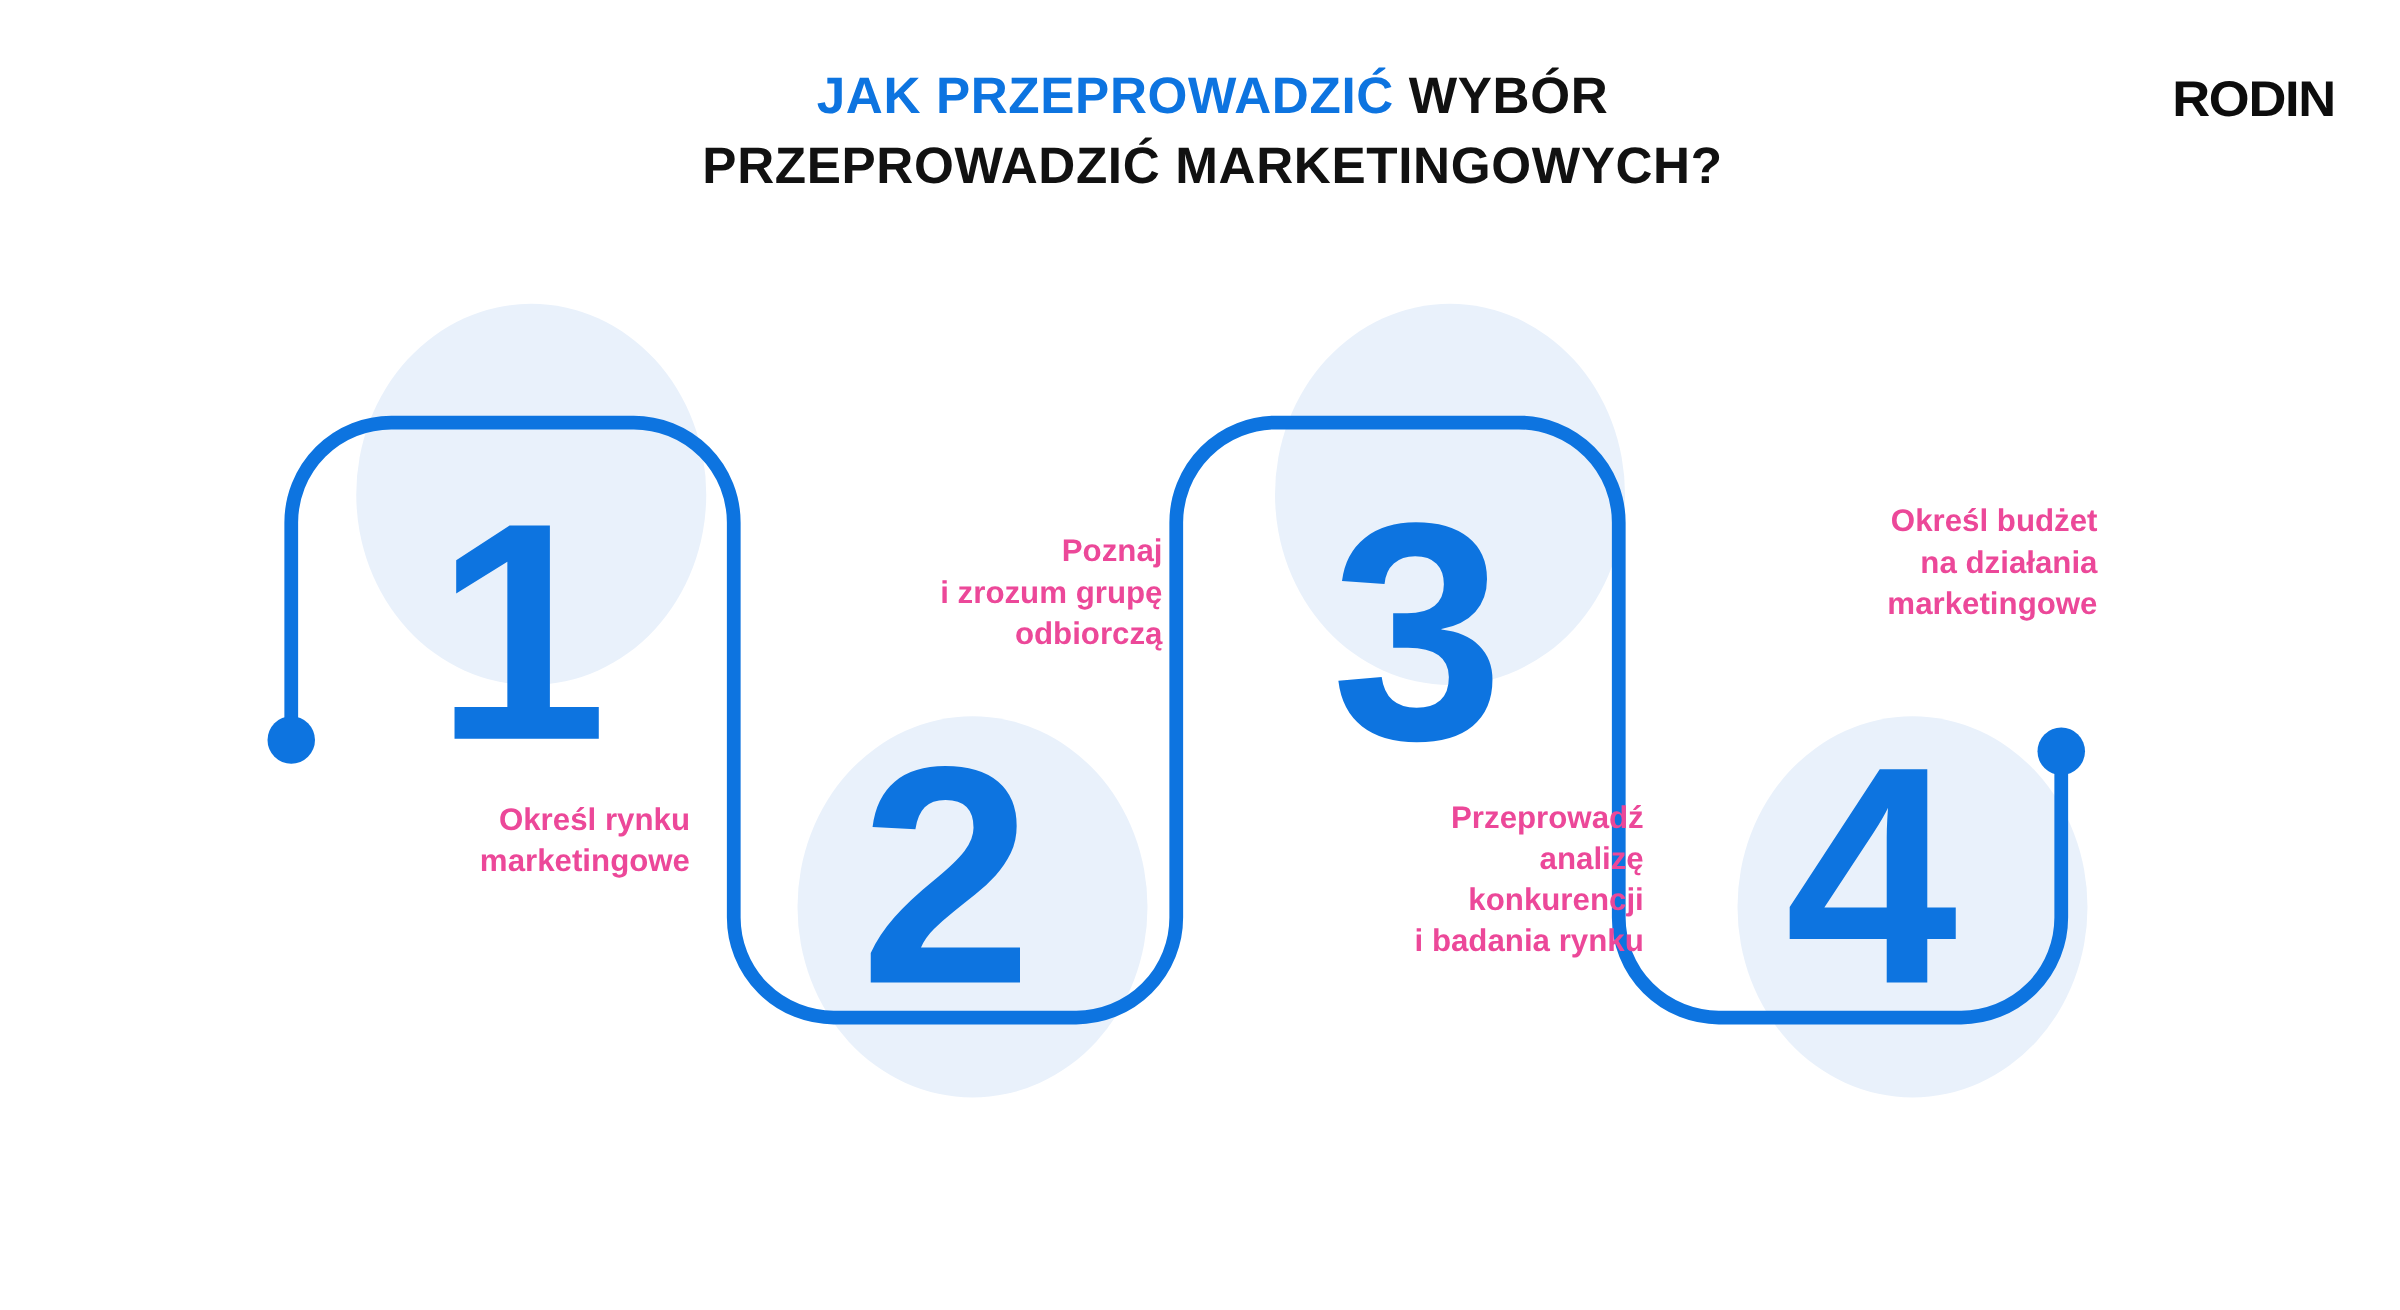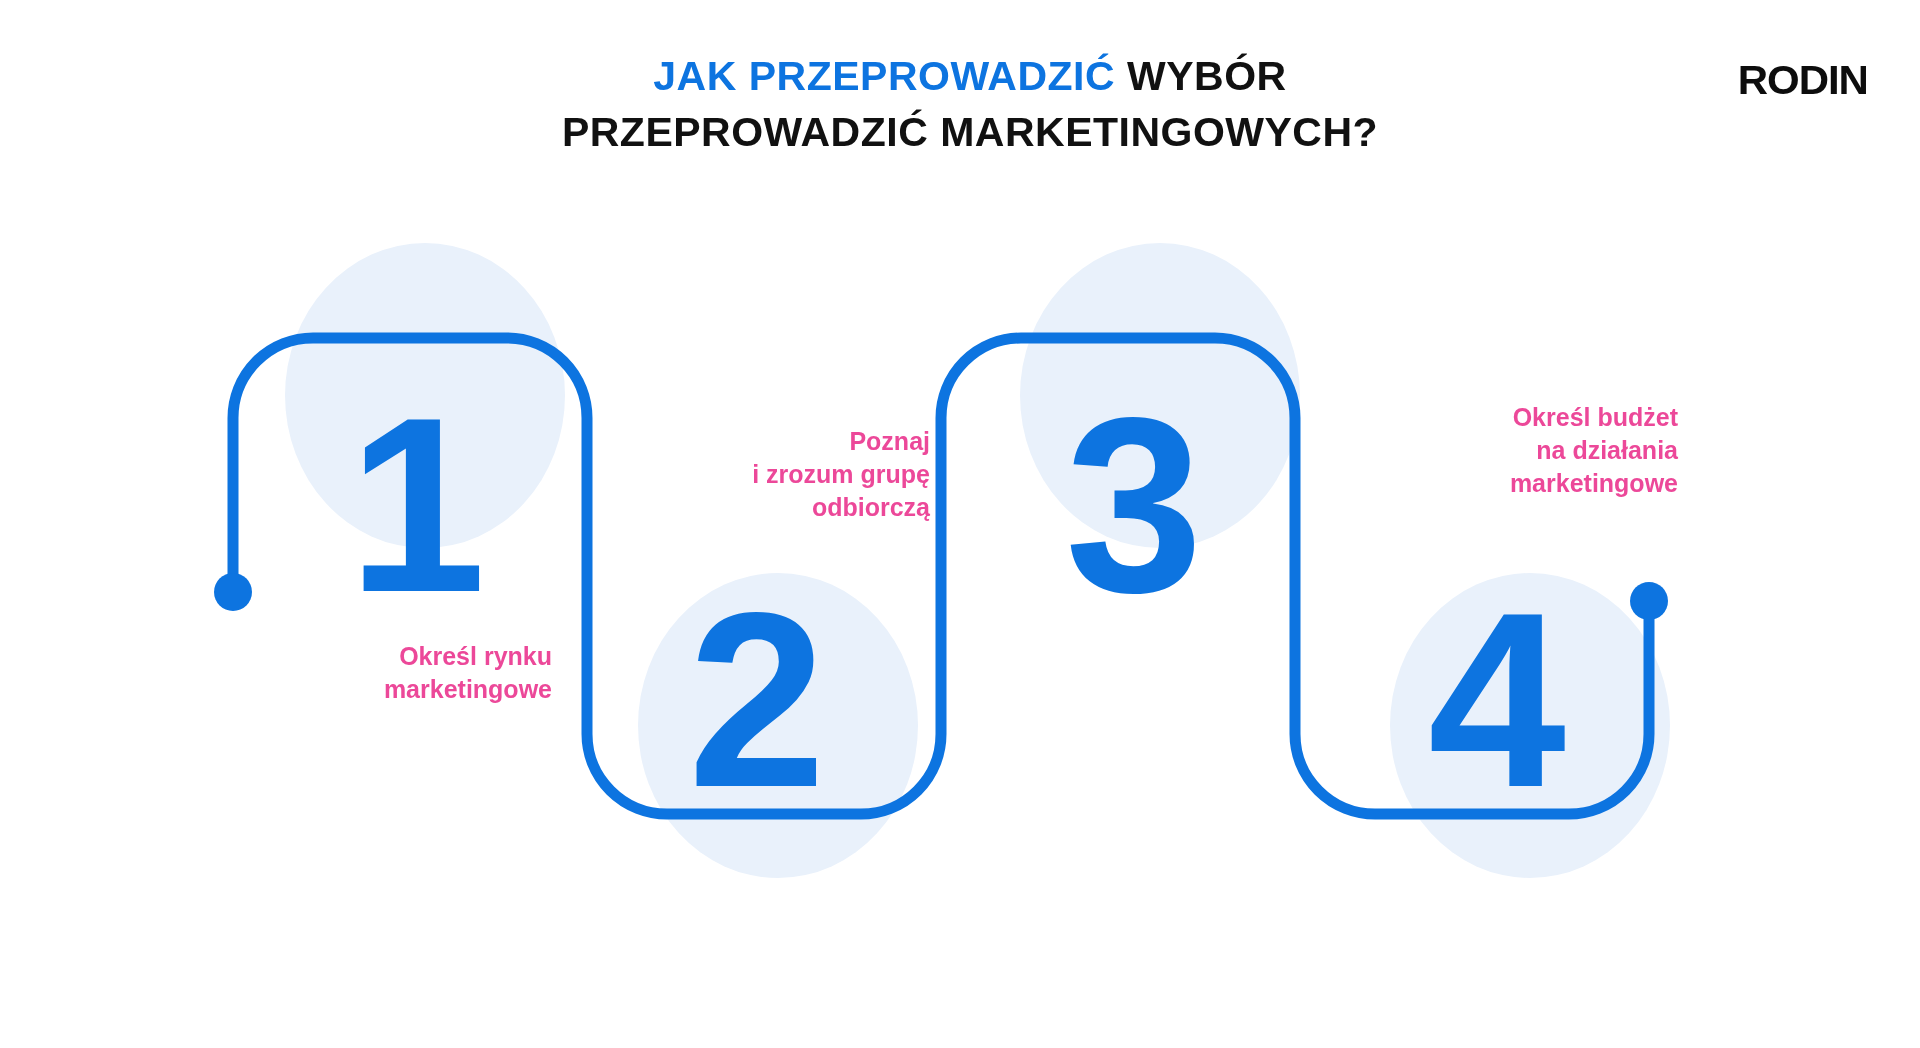--- a/index.html
+++ b/index.html
@@ -147,20 +147,24 @@
     <div class="numeral" style="left:348px; top:381px; font-size:248px; letter-spacing:-4px;">1</div>
     <div class="step-label" style="left:252px; top:640px; width:300px;">Określ rynku
 marketingowe</div>
 
     <div class="numeral" style="left:688px; top:576px; font-size:248px; letter-spacing:-4px;">2</div>
     <div class="step-label" style="left:630px; top:425px; width:300px;">Poznaj
 i zrozum grupę
 odbiorczą</div>
 
     <div class="numeral" style="left:1065px; top:381px; font-size:248px; letter-spacing:-4px;">3</div>
+    <div class="step-label" style="left:1015px; top:638px; width:300px;">Przeprowadź
+analizę
+konkurencji
+i badania rynku</div>
 
     <div class="numeral" style="left:1428px; top:576px; font-size:248px; letter-spacing:-4px;">4</div>
     <div class="step-label" style="left:1378px; top:401px; width:300px;">Określ budżet
 na działania
 marketingowe</div>
 
   </div>
 </div>
 
 </body></html>

